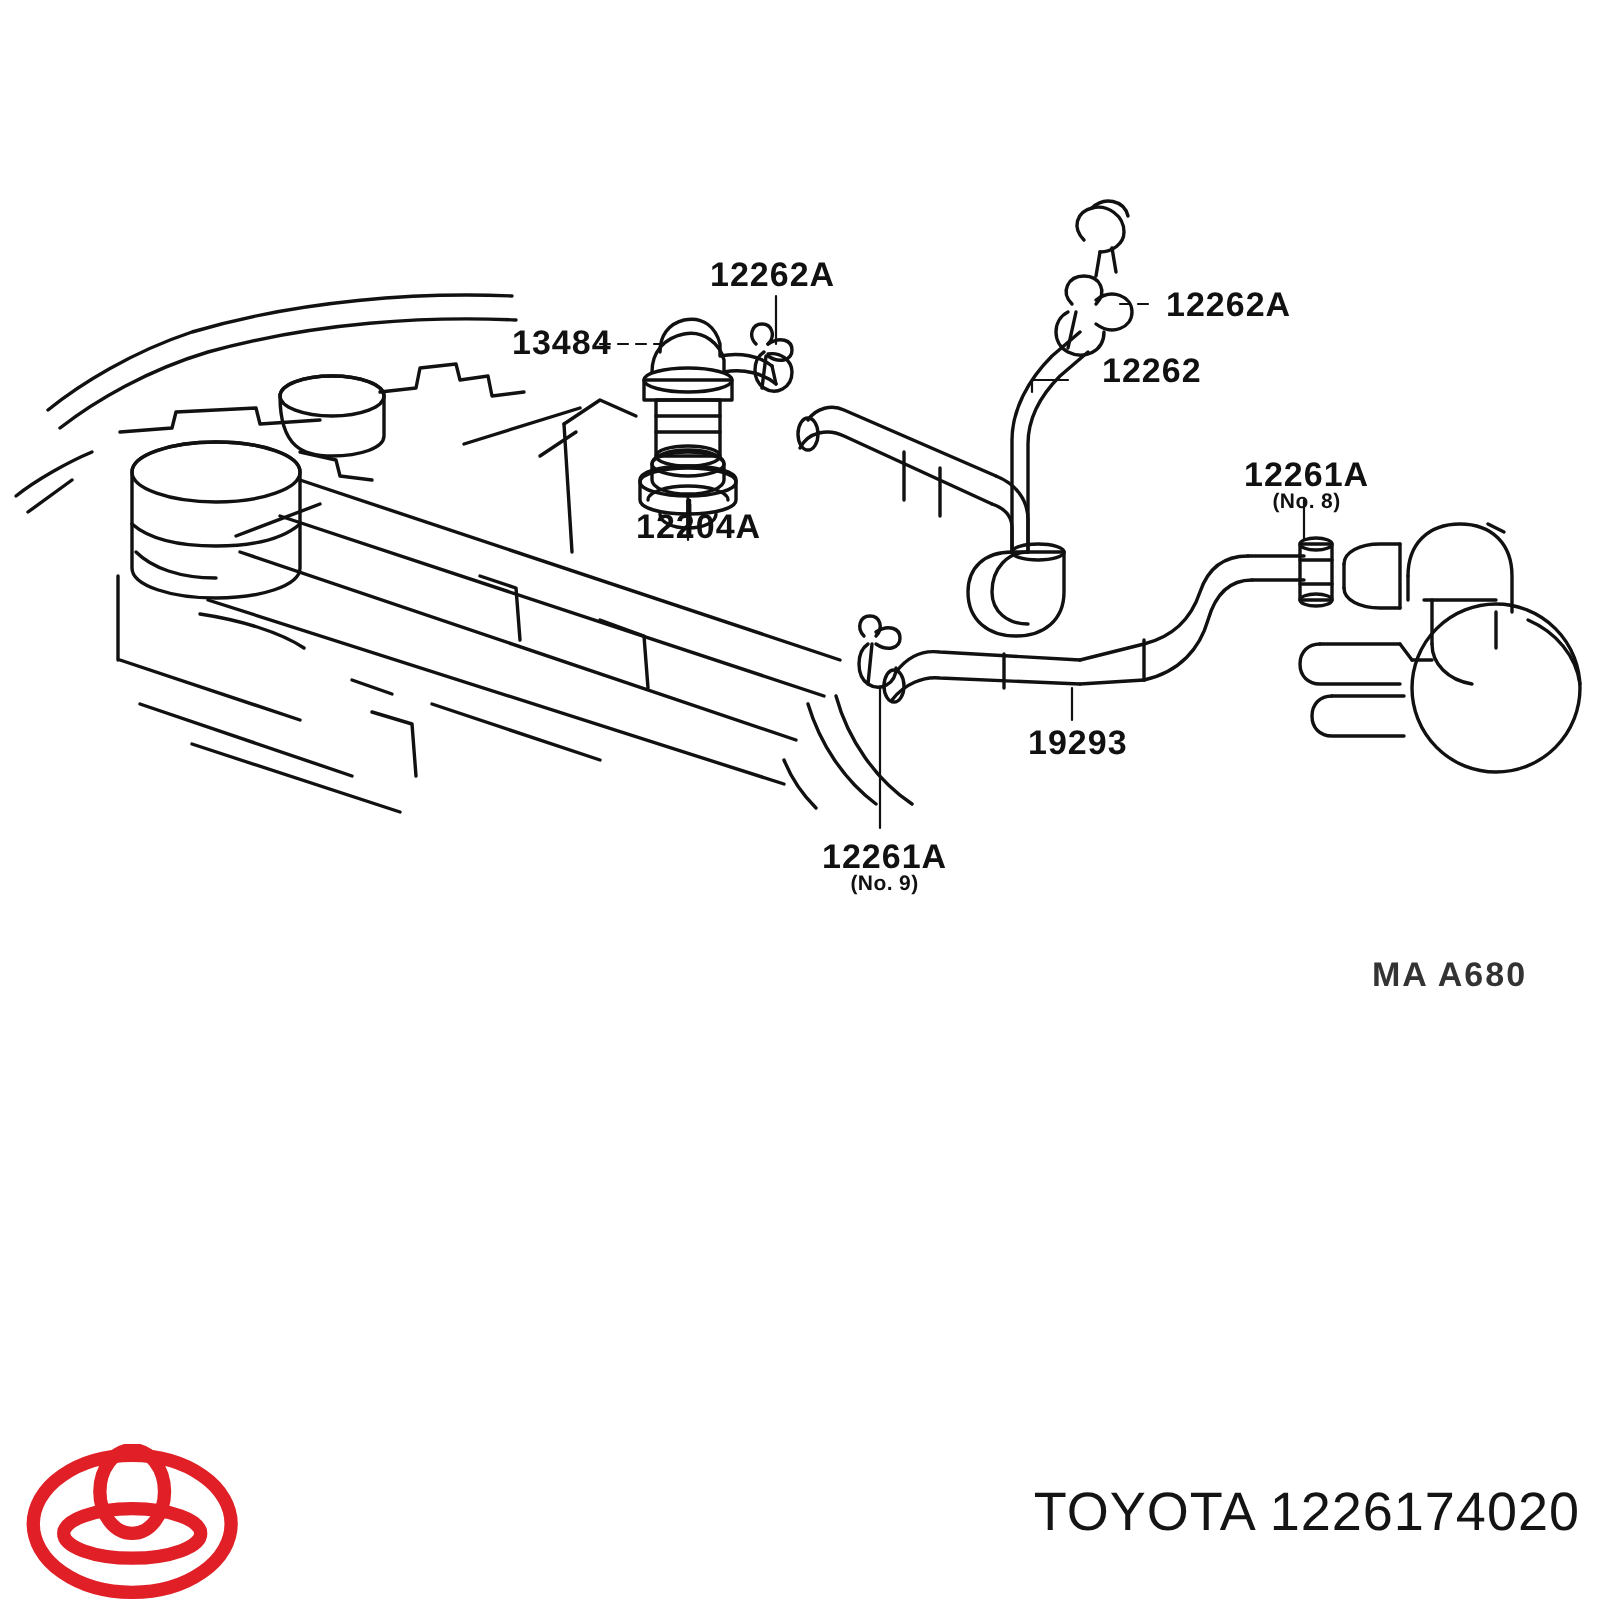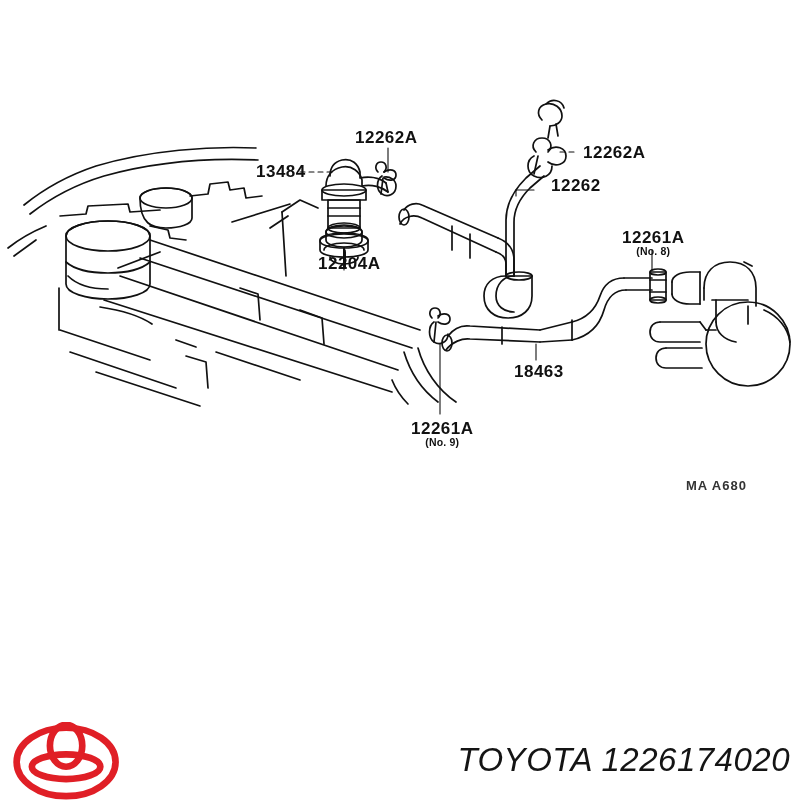--- a/index.html
+++ b/index.html
@@ -60,21 +60,21 @@
   #label-12261a-2 { left: 622px; top: 229px; }
   #label-12261a-1 { left: 411px; top: 420px; }
   #label-12261   { left: 514px; top: 363px; }
 
   #drawing-code {
     position: absolute;
     left: 686px;
     top: 478px;
     font-family: "Liberation Sans", sans-serif;
     font-weight: bold;
-    font-size: 13px;
+    font-size: 17px;
     letter-spacing: 1px;
     color: #333333;
     white-space: nowrap;
   }
 
   
   #footer-bar {
     position: absolute;
     left: 0;
     top: 718px;
@@ -92,25 +92,24 @@
     height: 78px;
     overflow: hidden;
   }
   #footer-text {
     position: absolute;
     left: 380px;
     top: 741px;
     width: 410px;
     text-align: right;
     font-family: "Liberation Sans", sans-serif;
-    font-size: 33px;
+    font-size: 27px;
     letter-spacing: 0.5px;
     color: #141414;
     white-space: nowrap;
-    font-style: italic;
   }
 </style>
 </head>
 <body>
 
 <div id="diagram-stage">
 
   <svg class="svg-layer" viewBox="0 0 800 800">
     <g fill="none" stroke="#111111" stroke-width="1.7" stroke-linecap="round" stroke-linejoin="round">
 
@@ -386,21 +385,21 @@
     <span>12261A</span>
     <span class="sub">(No. 8)</span>
   </div>
 
   <div class="part-label label-center" id="label-12261a-1">
     <span>12261A</span>
     <span class="sub">(No. 9)</span>
   </div>
 
   <div class="part-label" id="label-12261">
-    <span>18463</span>
+    <span>19293</span>
   </div>
 
   <div id="drawing-code">MA  A680</div>
 
 </div>
 
 <div id="footer-bar"></div>
 
 <div id="toyota-logo-wrap">
   <svg width="120" height="78" viewBox="0 0 120 82">

